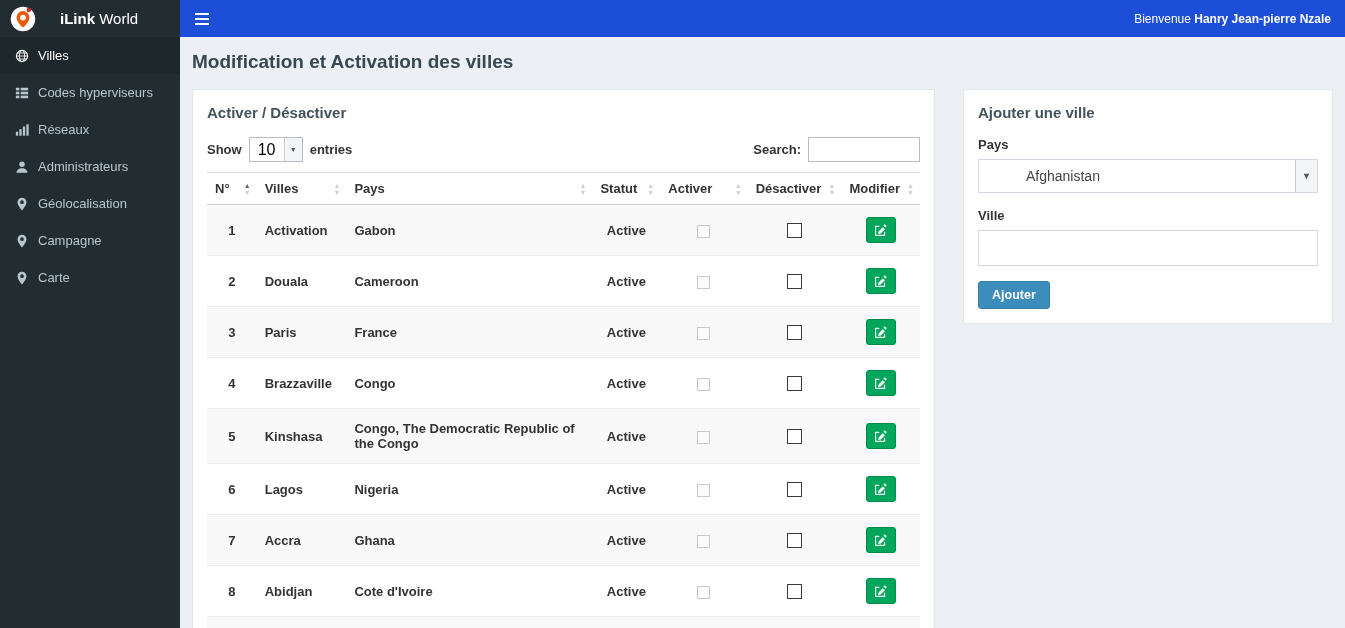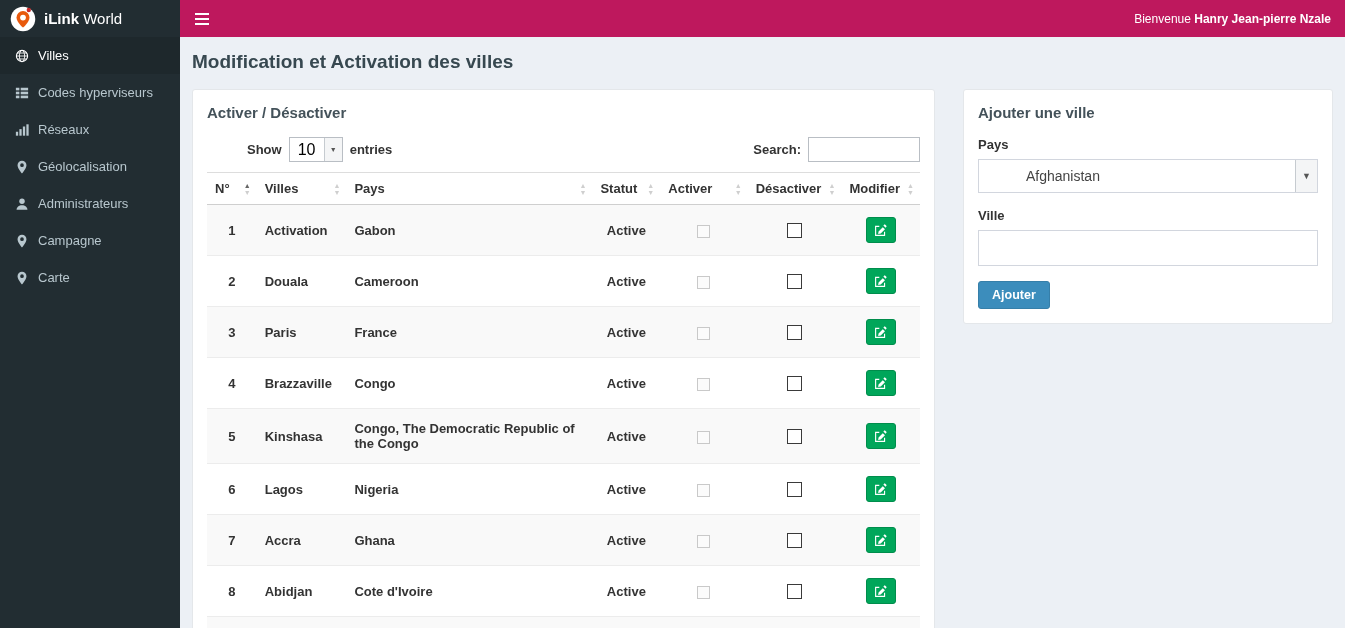--- a/index.html
+++ b/index.html
@@ -5,48 +5,48 @@
   * { box-sizing: border-box; margin: 0; padding: 0; }
   html, body {
     width: 1345px; height: 628px; overflow: hidden;
     font-family: "Liberation Sans", sans-serif;
     background: #ecf0f5; color: #333;
   }
   
   .topbar { display: flex; height: 37px; }
   .brand {
     width: 180px; background: #222d32; color: #fff;
-    display: flex; align-items: center; gap: 8px; padding: 0 10px; flex: 0 0 180px;
+    display: flex; align-items: center; gap: 24px; padding: 0 10px; flex: 0 0 180px;
   }
   .brand svg { display: block; }
   .brand-text { font-size: 15px; white-space: nowrap; }
   .brand-text b { font-weight: 700; }
   .brand-text .lite { font-weight: 300; }
-  .navbar { flex: 1; background: #be185d; display: flex; align-items: center; color: #fff; }
+  .navbar { flex: 1; background: #1d4ed8; display: flex; align-items: center; color: #fff; }
   .hamburger { padding: 0 15px; height: 100%; display: flex; align-items: center; cursor: pointer; }
   .welcome { margin-left: auto; padding-right: 14px; font-size: 12px; white-space: nowrap; }
   .welcome b { font-weight: 700; }
   
   .sidebar { position: absolute; left: 0; top: 37px; bottom: 0; width: 180px; background: #222d32; }
   .side-item {
     display: flex; align-items: center; gap: 9px; padding: 11px 15px;
     color: #b8c7ce; font-size: 13px; cursor: pointer; text-decoration: none;
   }
   .side-item.active { background: #1e282c; color: #fff; }
   .side-item svg { width: 14px; height: 14px; flex: 0 0 14px; }
   
   .content { position: absolute; left: 180px; top: 37px; right: 0; bottom: 0; padding: 10px 12px; overflow: hidden; }
   .page-title { font-size: 19px; font-weight: 600; color: #374850; margin: 4px 0 16px; }
   .cols { display: flex; gap: 28px; align-items: flex-start; }
   .panel { background: #fff; border: 1px solid #e4e7ea; border-radius: 3px; padding: 14px; }
   .panel-main { flex: 1; min-width: 0; }
   .panel-side { width: 370px; flex: 0 0 370px; }
   .panel h2 { font-size: 15px; font-weight: 700; color: #44525a; margin-bottom: 16px; }
   
-  .controls { display: flex; justify-content: space-between; align-items: flex-start; margin-bottom: 10px; font-size: 13px; font-weight: 600; color: #333; margin-left: 40px; }
+  .controls { display: flex; justify-content: space-between; align-items: flex-start; margin-bottom: 10px; font-size: 13px; font-weight: 600; color: #333; }
   .length, .searchbox { display: flex; align-items: center; gap: 7px; }
   .searchbox input { width: 112px; height: 25px; border: 1px solid #b9bec4; padding: 0 6px; font-size: 12px; font-family: inherit; outline: none; background: #fff; }
   .sel { position: relative; display: inline-block; background: #fff; border: 1px solid #b9bec4; }
   .sel select {
     appearance: none; -webkit-appearance: none; border: 0; background: transparent;
     font-size: 16px; padding: 3px 26px 3px 8px; outline: none; font-family: inherit; width: 100%;
   }
   .sel .arrow {
     position: absolute; top: 0; right: 0; bottom: 0; width: 18px;
     border-left: 1px solid #c6cbd0; background: #f4f5f6;
@@ -140,30 +140,30 @@
     <svg viewBox="0 0 16 16" fill="currentColor">
       <rect x="1" y="10" width="2.6" height="4.5"></rect>
         <rect x="5" y="7" width="2.6" height="7.5"></rect>
       <rect x="9" y="4" width="2.6" height="10.5"></rect>
         <rect x="13" y="1.5" width="2.6" height="13"></rect>
     </svg>
     <span>Réseaux</span>
   </a>
   <a class="side-item">
     <svg viewBox="0 0 16 16" fill="currentColor">
-      <path d="M8 .8a5.1 5.1 0 0 0-5.1 5.1C2.9 9.6 8 15.4 8 15.4s5.1-5.8 5.1-9.5A5.1 5.1 0 0 0 8 .8zm0 7.2a2.1 2.1 0 1 1 0-4.2 2.1 2.1 0 0 1 0 4.2z"></path>
-    </svg>
-    <span>Géolocalisation</span>
-  </a>
-  <a class="side-item">
-    <svg viewBox="0 0 16 16" fill="currentColor">
       <circle cx="8" cy="4.8" r="3.1"></circle>
         <path d="M1.8 14.5c0-3.2 2.7-5.2 6.2-5.2s6.2 2 6.2 5.2z"></path>
     </svg>
     <span>Administrateurs</span>
+  </a>
+  <a class="side-item">
+    <svg viewBox="0 0 16 16" fill="currentColor">
+      <path d="M8 .8a5.1 5.1 0 0 0-5.1 5.1C2.9 9.6 8 15.4 8 15.4s5.1-5.8 5.1-9.5A5.1 5.1 0 0 0 8 .8zm0 7.2a2.1 2.1 0 1 1 0-4.2 2.1 2.1 0 0 1 0 4.2z"></path>
+    </svg>
+    <span>Géolocalisation</span>
   </a>
   <a class="side-item">
     <svg viewBox="0 0 16 16" fill="currentColor">
       <path d="M8 .8a5.1 5.1 0 0 0-5.1 5.1C2.9 9.6 8 15.4 8 15.4s5.1-5.8 5.1-9.5A5.1 5.1 0 0 0 8 .8zm0 7.2a2.1 2.1 0 1 1 0-4.2 2.1 2.1 0 0 1 0 4.2z"></path>
     </svg>
     <span>Campagne</span>
   </a>
   <a class="side-item">
     <svg viewBox="0 0 16 16" fill="currentColor">
       <path d="M8 .8a5.1 5.1 0 0 0-5.1 5.1C2.9 9.6 8 15.4 8 15.4s5.1-5.8 5.1-9.5A5.1 5.1 0 0 0 8 .8zm0 7.2a2.1 2.1 0 1 1 0-4.2 2.1 2.1 0 0 1 0 4.2z"></path>

